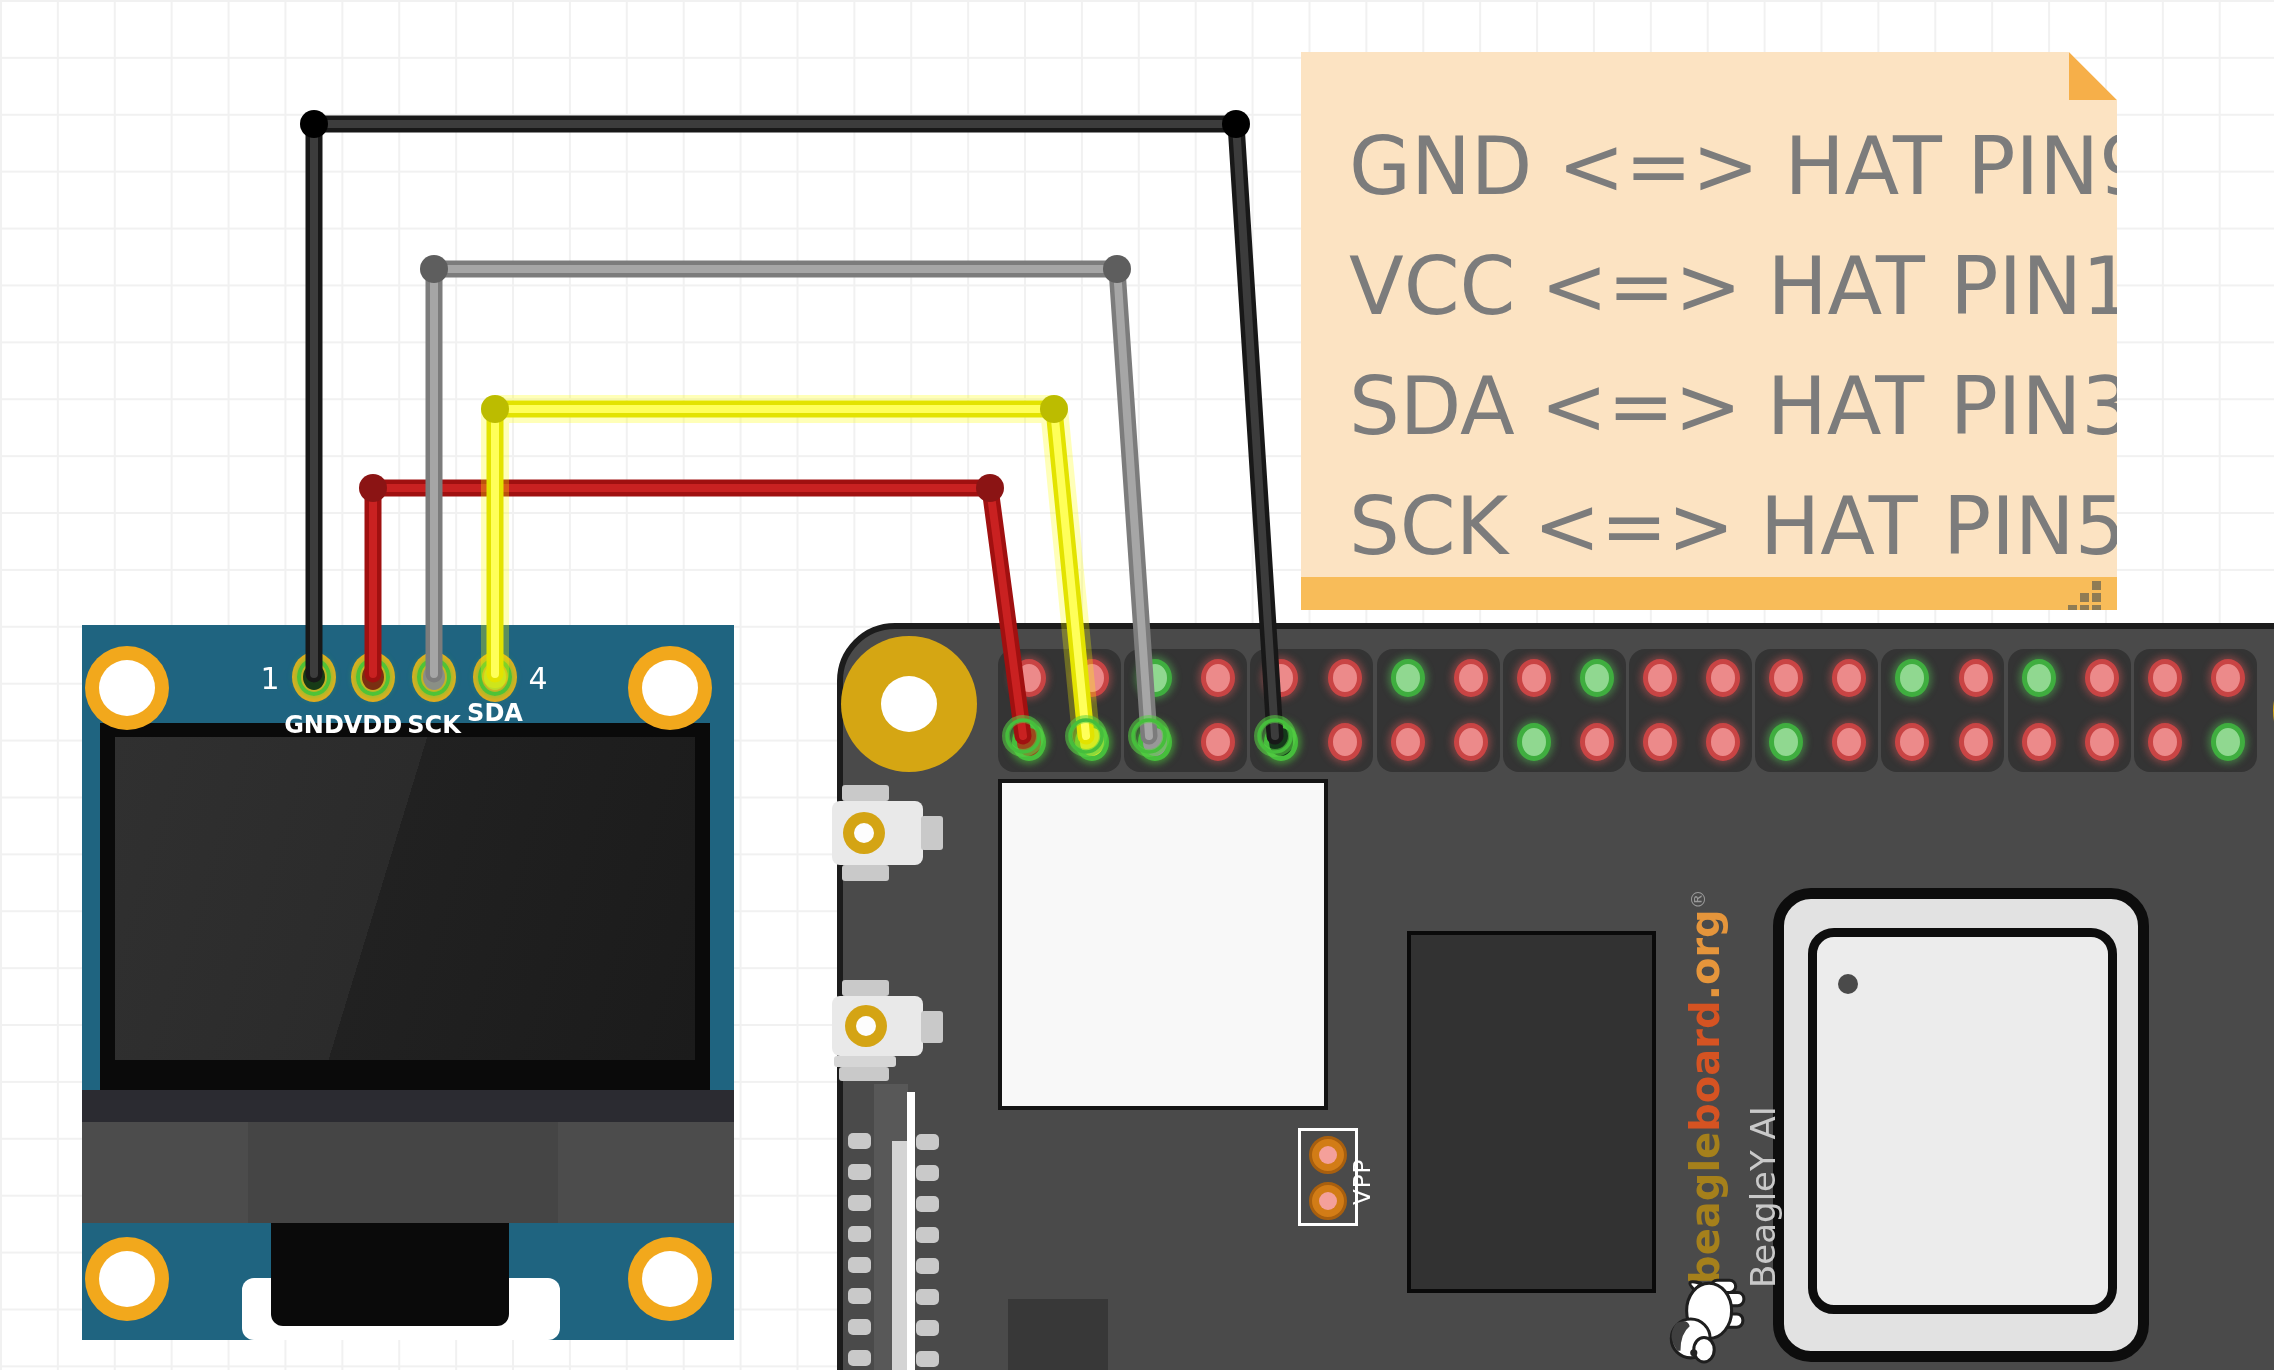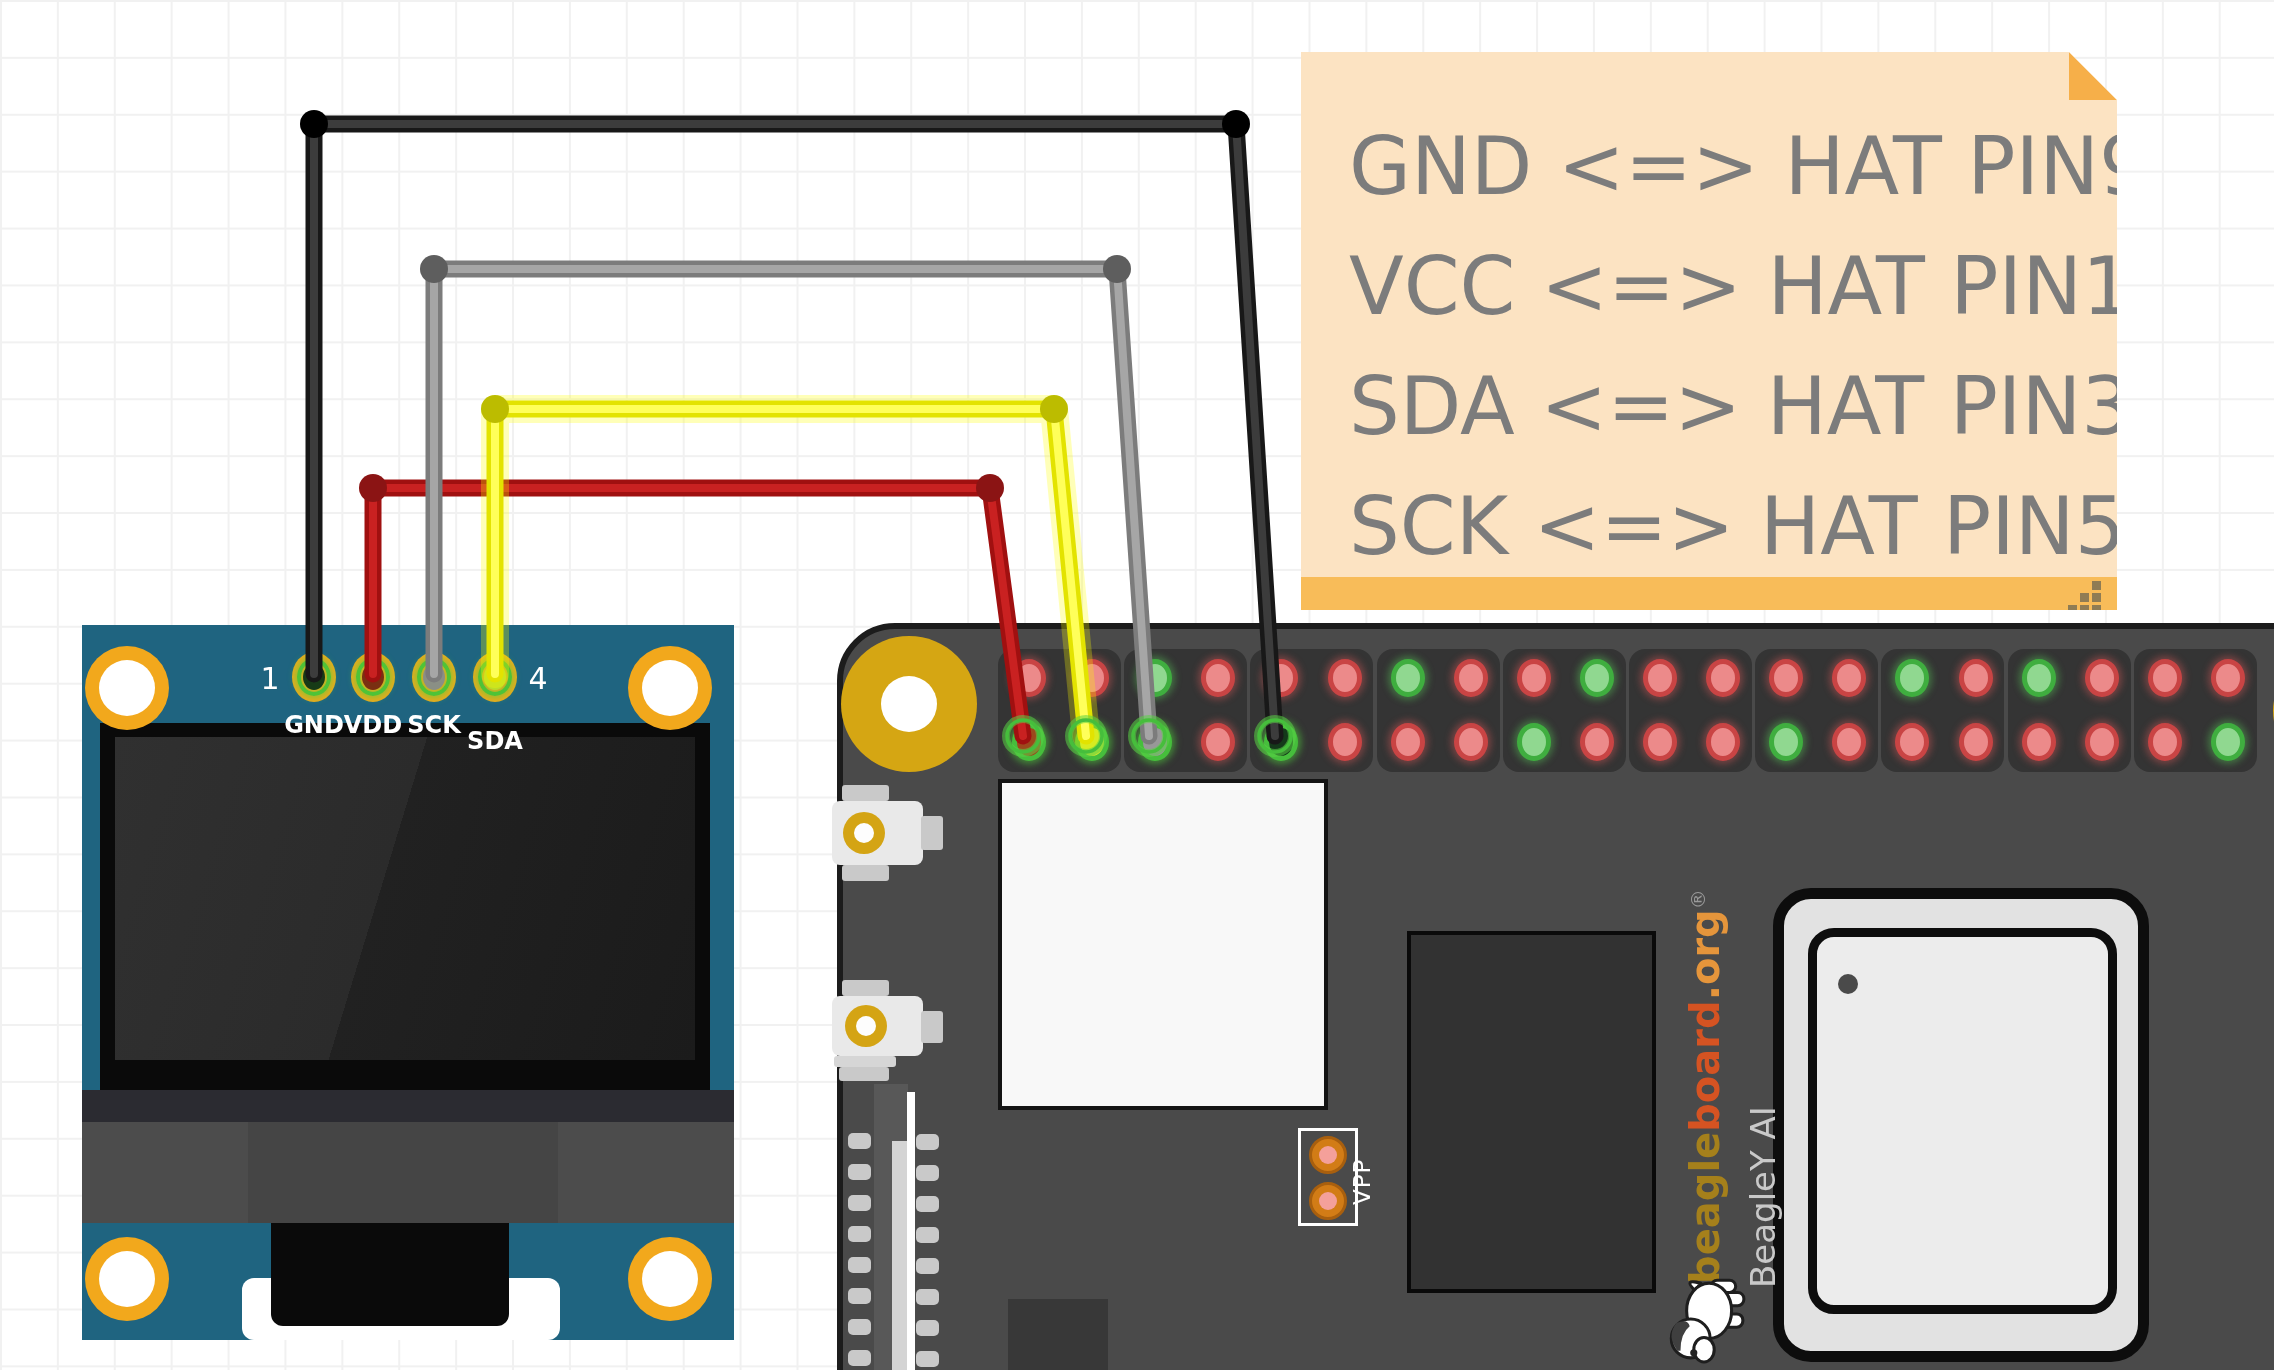--- a/index.html
+++ b/index.html
@@ -134,21 +134,21 @@
       <div class="abs olabel" style="left: 249px; top: 86px;">VDD</div>
       <div class="abs opin" style="left: 330px; top: 27px; background: rgb(242, 168, 28);">
         <div class="abs oglow"></div>
         <div class="abs ocore" style="background: rgb(138, 143, 133);"></div>
       </div>
       <div class="abs olabel" style="left: 310px; top: 86px;">SCK</div>
       <div class="abs opin" style="left: 391px; top: 27px; background: rgb(242, 168, 28);">
         <div class="abs oglow"></div>
         <div class="abs ocore" style="background: rgb(188, 220, 40);"></div>
       </div>
-      <div class="abs olabel" style="left: 371px; top: 102px;">SDA</div>
+      <div class="abs olabel" style="left: 371px; top: 74px;">SDA</div>
     </div>
 
   <div id="board" class="abs">
     <div class="abs hole" style="left:-2px;top:7px;width:136px;height:136px;background:#d5a613;"></div>
     <div class="abs hole" style="left:38px;top:47px;width:56px;height:56px;background:#ffffff;"></div>
     <div class="abs hole" style="left:1430px;top:27px;width:110px;height:110px;background:#d5a613;"></div>
 
     <div id="gpio-header">
         <div class="blk" style="left: 155px;"></div>
         <div class="blk" style="left: 281.2px;"></div>

